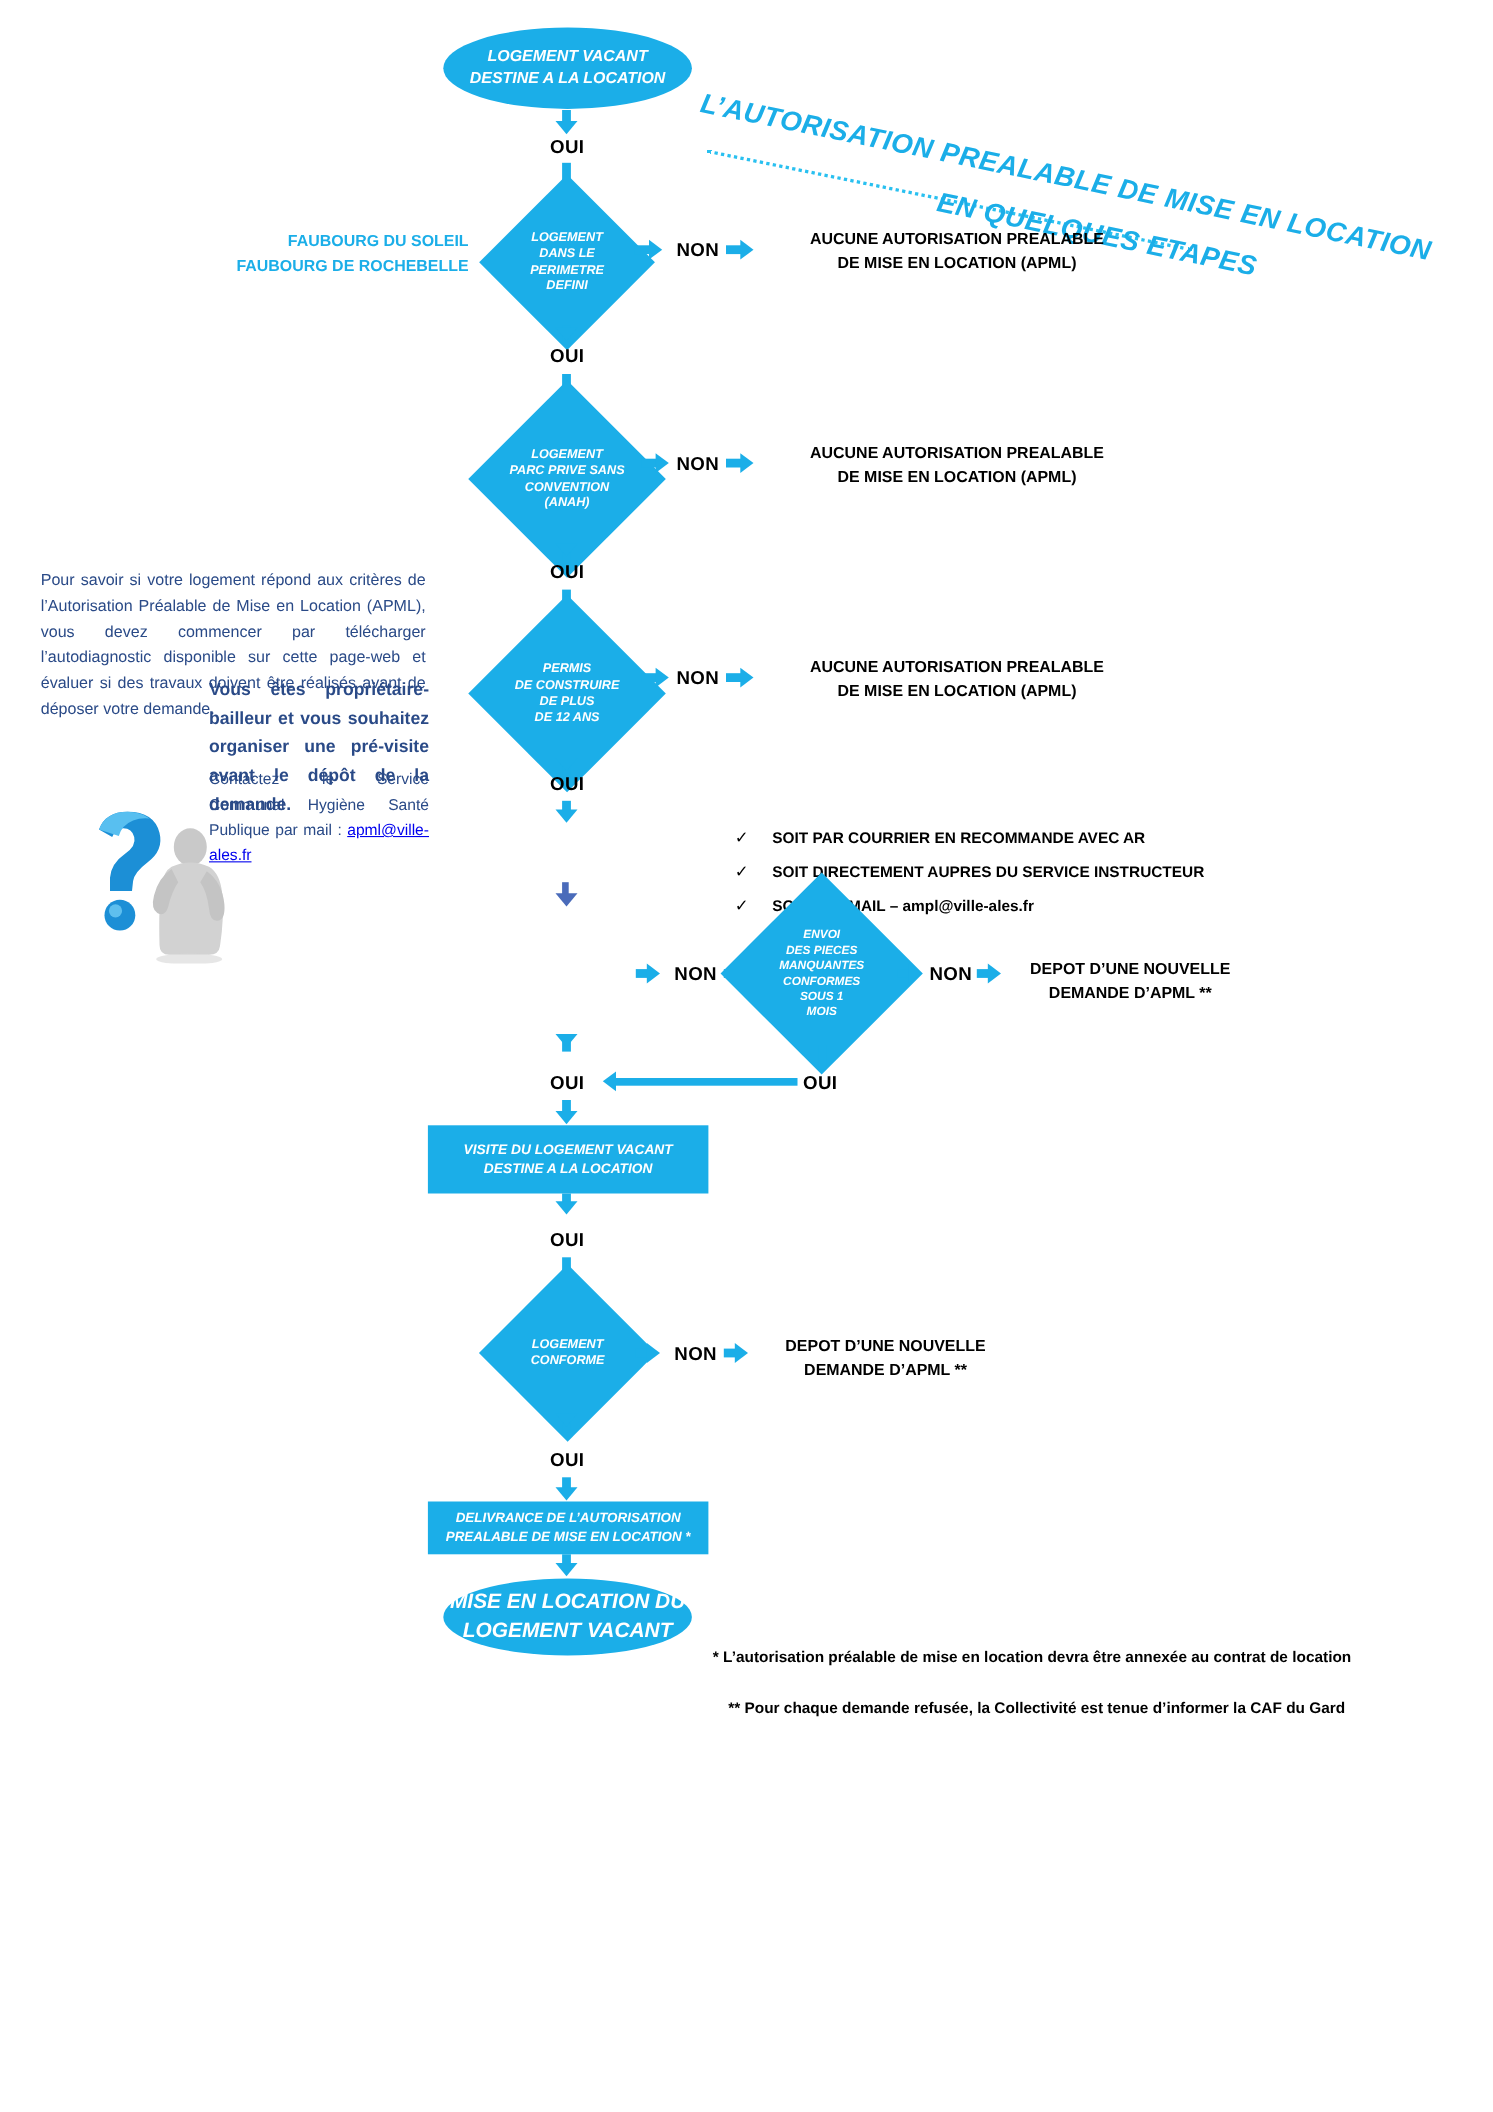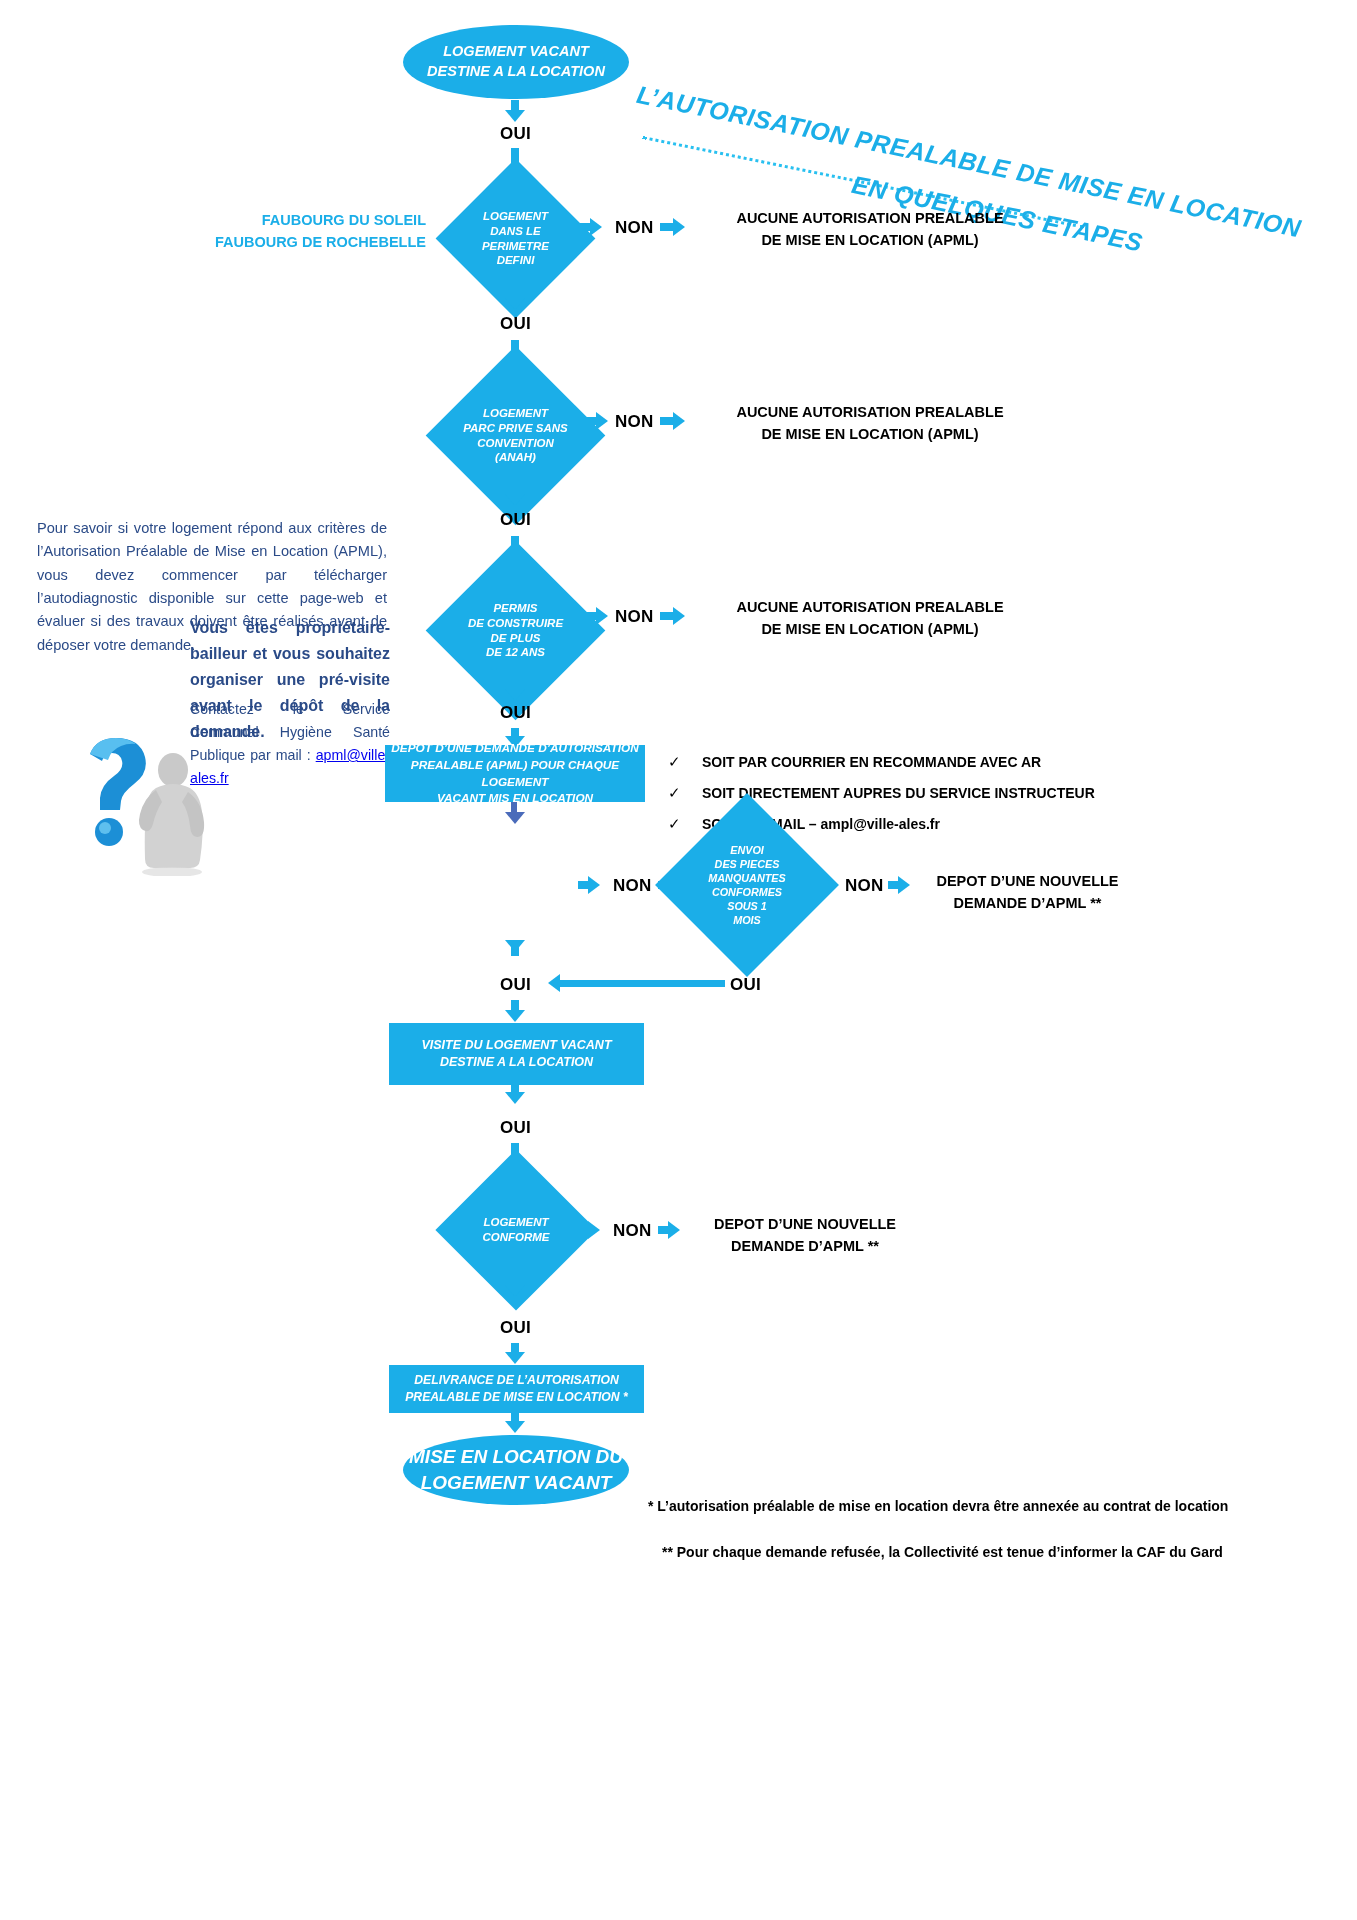--- a/index.html
+++ b/index.html
@@ -321,25 +321,20 @@
     <circle cx="49" cy="96" r="14" fill="#1C8FD6"></circle>
     <circle cx="45" cy="92" r="6" fill="#6FCBF4" opacity="0.8"></circle>
   </svg>
 
   <div class="para2" style="left:190px; top:615px; width:200px;">Vous êtes propriétaire-bailleur et vous souhaitez organiser une pré-visite avant le dépôt de la demande.</div>
   <div class="para3" style="left:190px; top:698px; width:200px;">
     <span>Contactez le Service Communal Hygiène Santé Publique par mail :</span>
     <a class="mail" href="#">apml@ville-ales.fr</a>
   </div>
 
-  <div class="abs rect" style="left:385px; top:745px; width:260px; height:57px; font-size:11.8px;">
-    <span style="white-space:pre-line">DEPOT D’UNE DEMANDE D’AUTORISATION
-PREALABLE (APML) POUR CHAQUE LOGEMENT
-VACANT MIS EN LOCATION</span>
-  </div>
 
   <div class="checklist" style="left:668px; top:747px;">
     <div><span class="ck">✓</span><span>SOIT PAR COURRIER EN RECOMMANDE AVEC AR</span></div>
     <div><span class="ck">✓</span><span>SOIT DIRECTEMENT AUPRES DU SERVICE INSTRUCTEUR</span></div>
     <div><span class="ck">✓</span><span>SOIT PAR MAIL – ampl@ville-ales.fr</span></div>
   </div>
 
   <div class="arr-shaft-v navy abs" style="left:511px; top:802px; width:6px; height:14px;"></div>
   <div class="arr-head-down navy abs" style="left:505px; top:812px;"></div>
 

